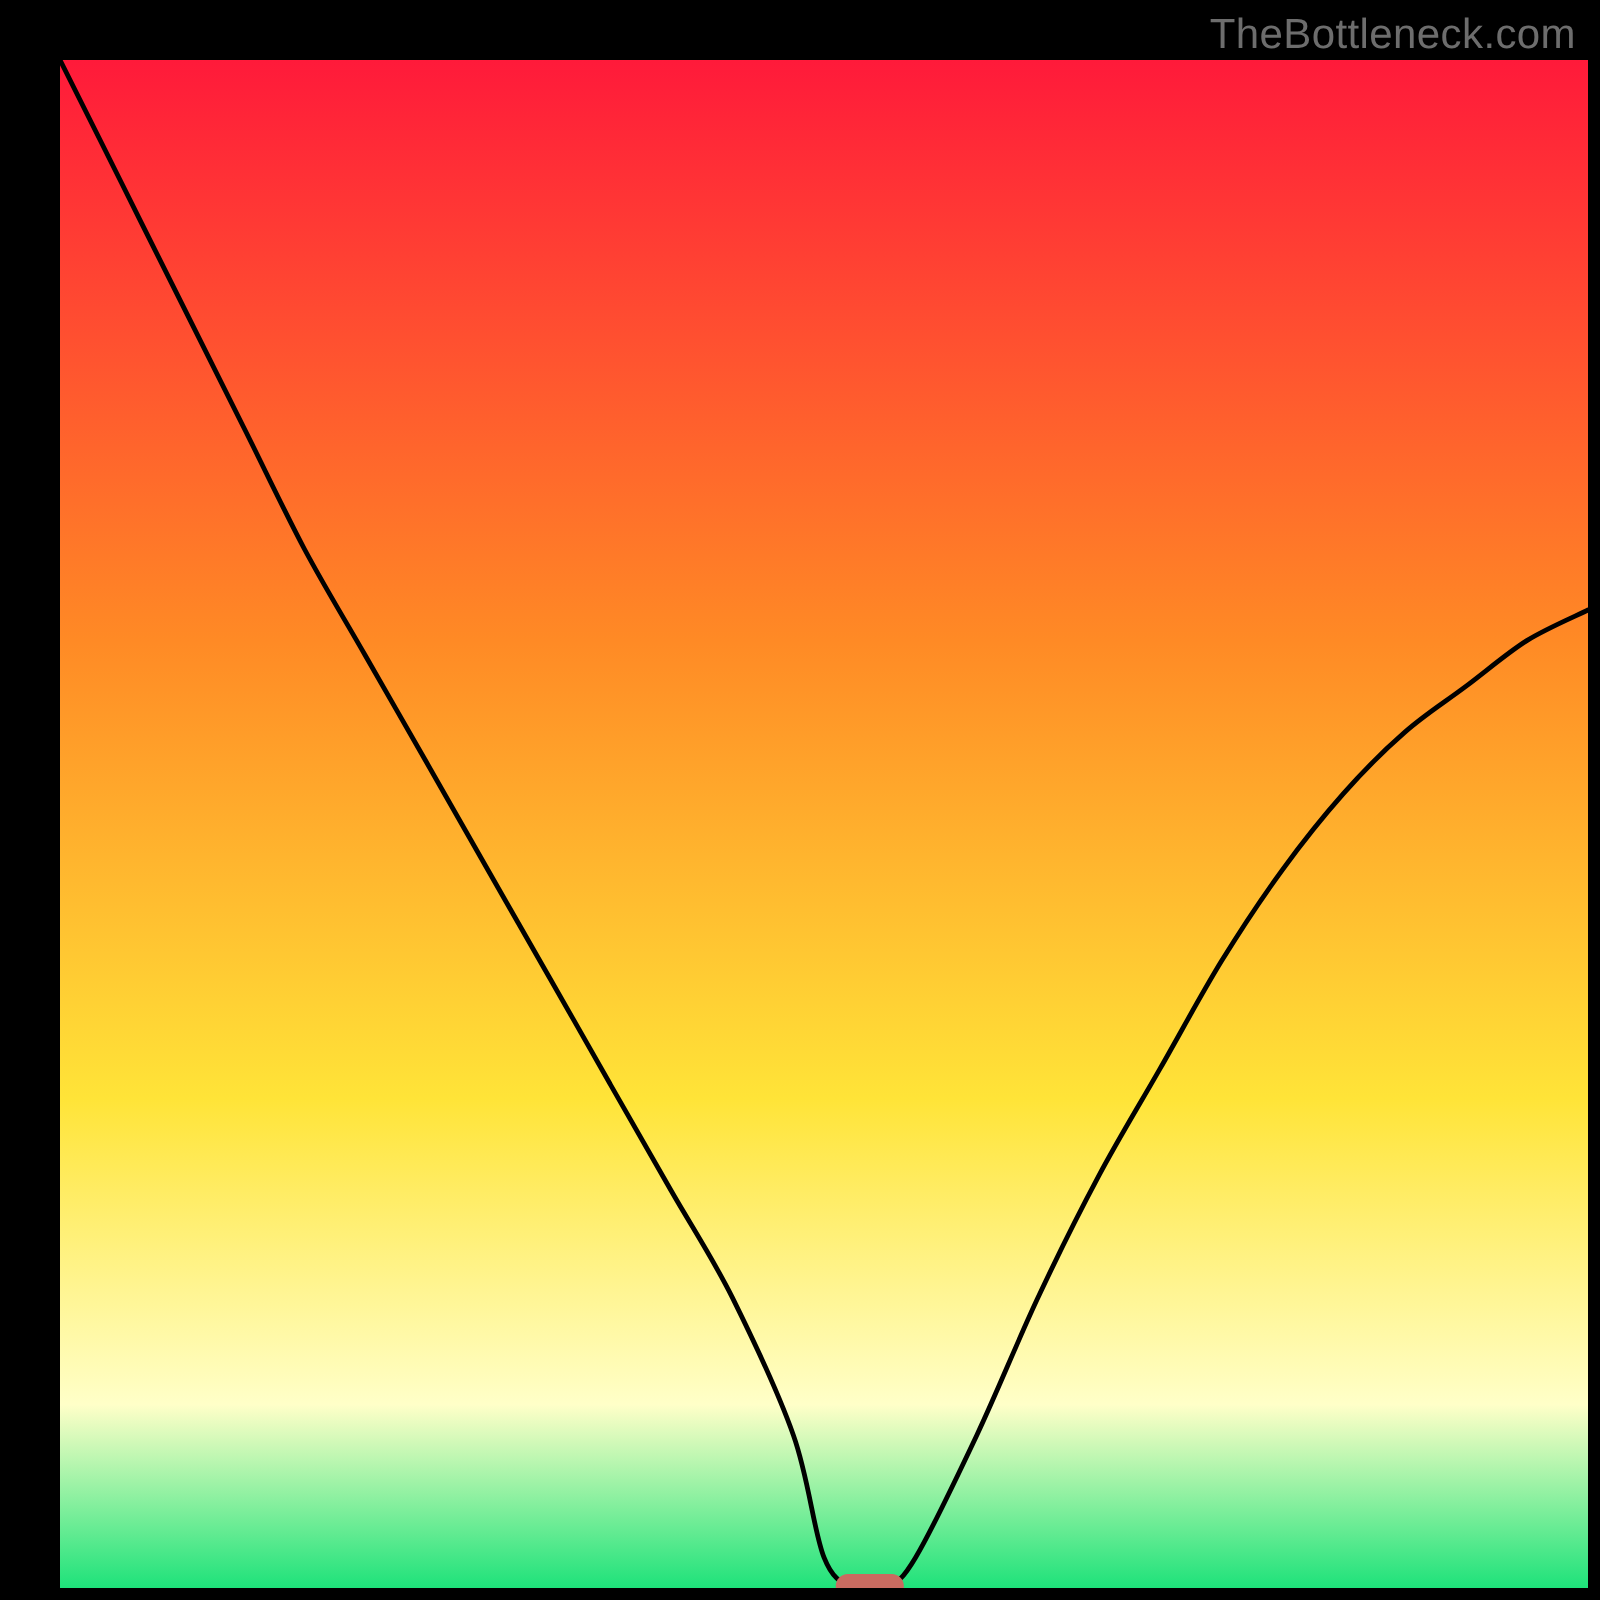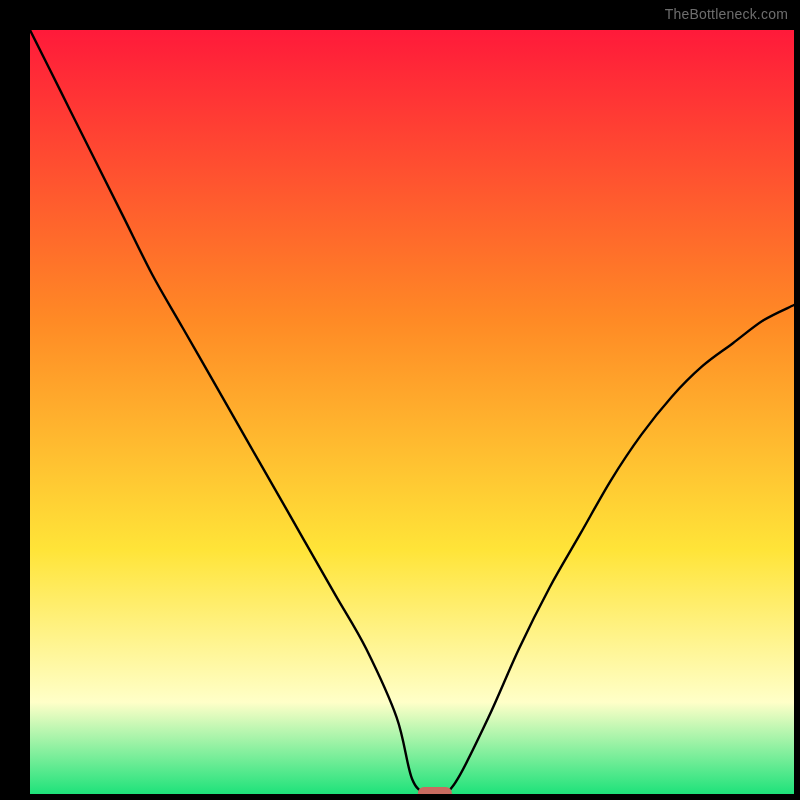--- a/index.html
+++ b/index.html
@@ -17,21 +17,21 @@
     top: 0;
     width: 800px;
     height: 800px;
     background: #000;
   }
   .watermark {
     position: absolute;
     top: 6px;
     right: 12px;
     color: #6d6d6d;
-    font-size: 14px;
+    font-size: 21px;
     font-weight: 400;
     letter-spacing: 0.2px;
   }
   .plot {
     position: absolute;
     left: 30px;
     top: 30px;
     width: 764px;
     height: 764px;
   }

